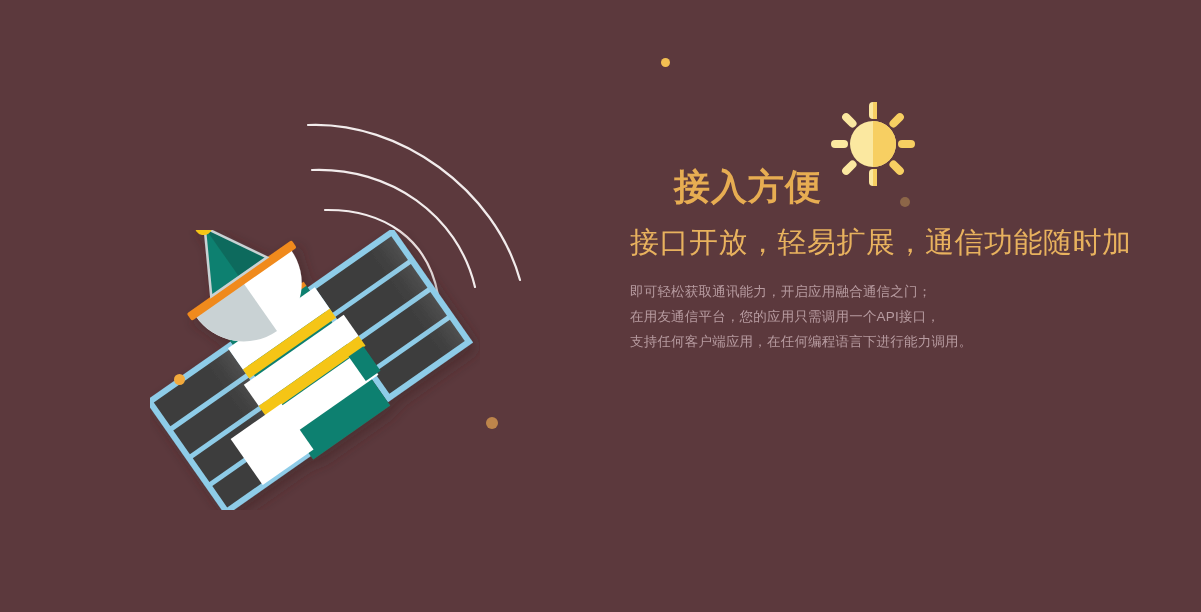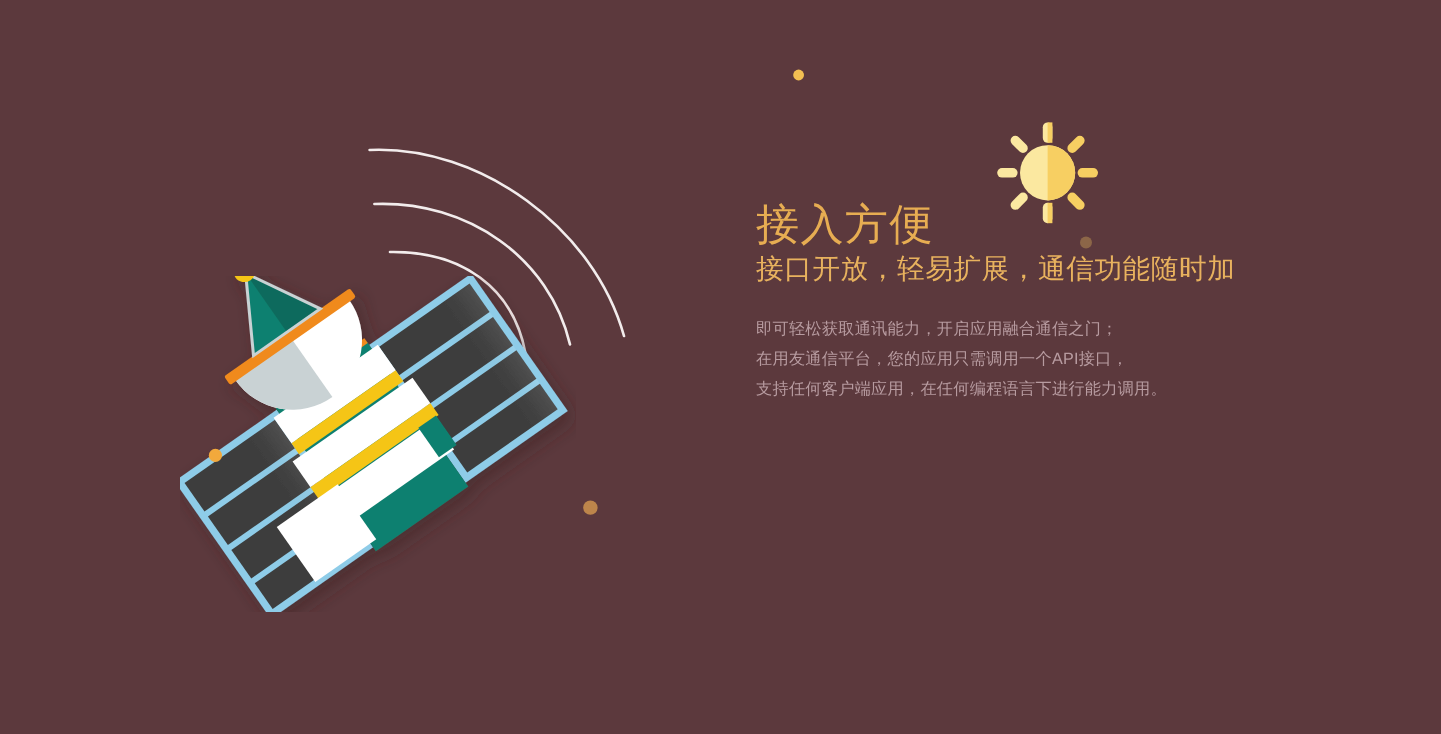--- a/index.html
+++ b/index.html
@@ -11,26 +11,26 @@
     position:relative;
   }
   #stage { position:absolute; left:0; top:0; width:1201px; height:612px; overflow:hidden; }
 
   
   .dot { position:absolute; border-radius:50%; }
 
   
   #text-block { position:absolute; left:630px; top:165px; width:420px; }
   #page-title {
-    font-size:36px; font-weight:normal; color:#e7ad52;
-    letter-spacing:1px; line-height:44px; white-space:nowrap;
+    font-size:36px; font-weight:bold; color:#e7ad52;
+    letter-spacing:1px; line-height:44px; white-space:nowrap;margin-left:44px;
   }
   #page-subtitle {
-    font-size:23px; color:#e8b25e; line-height:30px;
-    white-space:nowrap; letter-spacing:0.5px;
+    font-size:29px; color:#e8b25e; line-height:30px;
+    margin-top:18px; white-space:nowrap; letter-spacing:0.5px;
   }
   #body-copy { margin-top:22px; }
   #body-copy p {
     font-size:13.5px; color:#b79ba0; line-height:25px;
     white-space:nowrap; letter-spacing:0.2px;
   }
 
   
   #sun-icon { position:absolute; left:829px; top:100px; width:88px; height:88px; }
 

